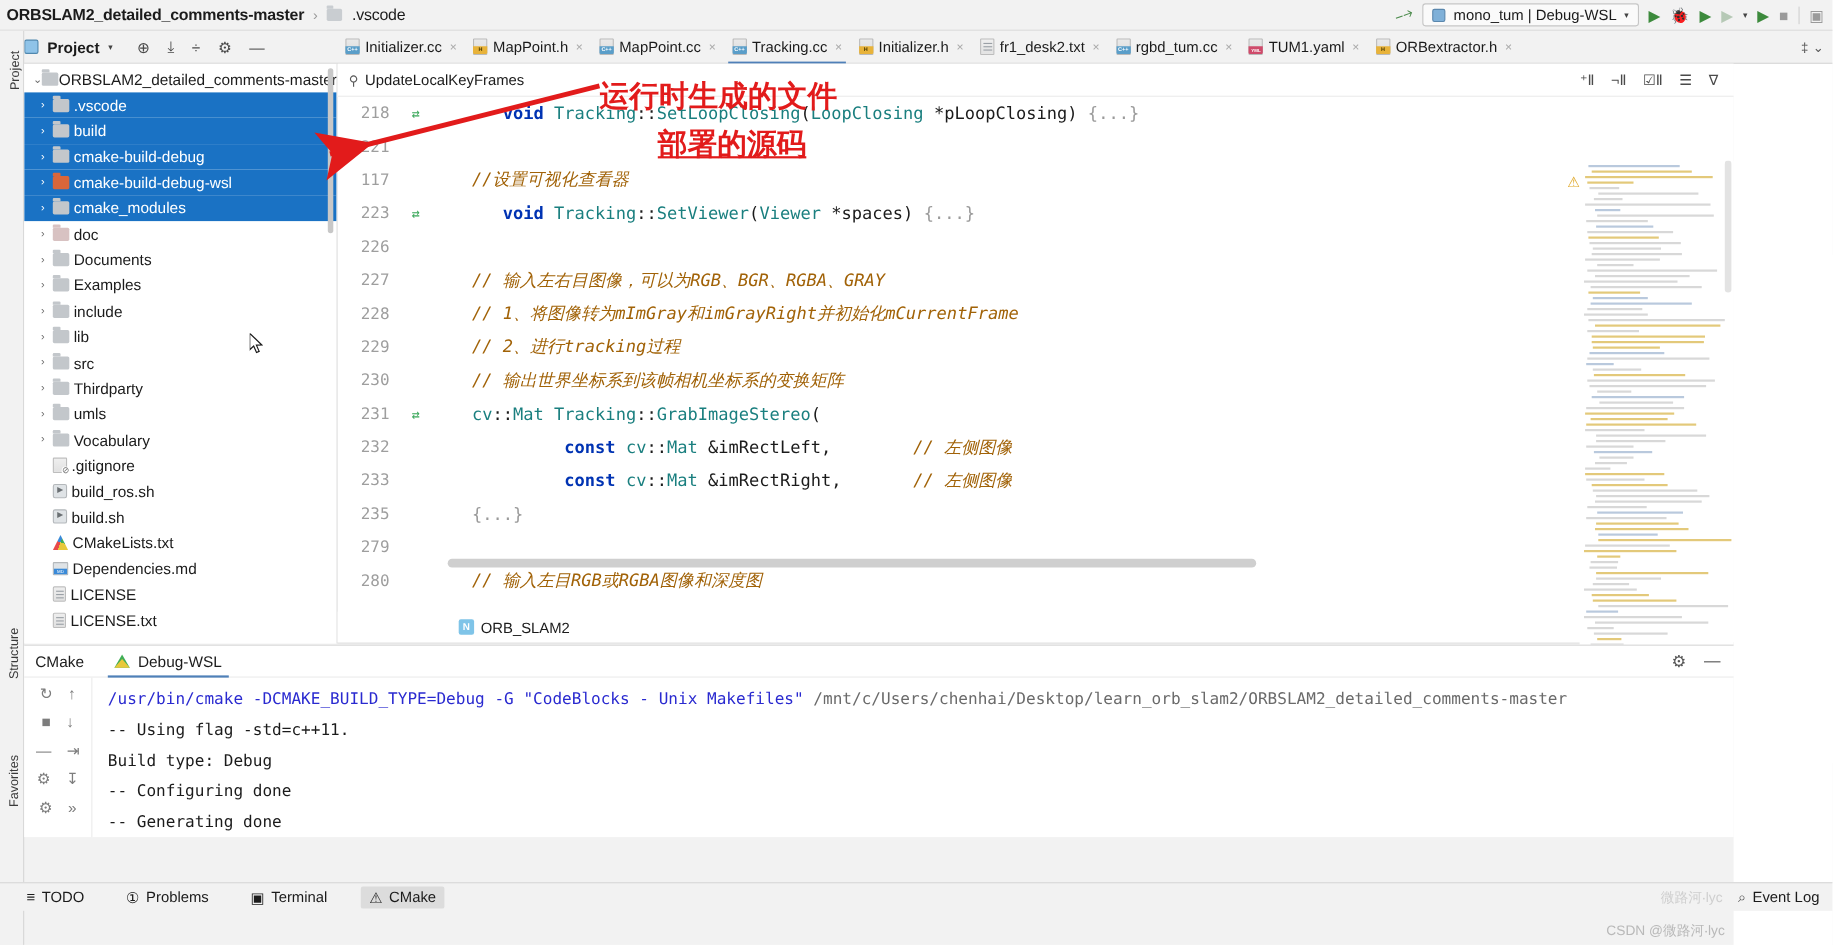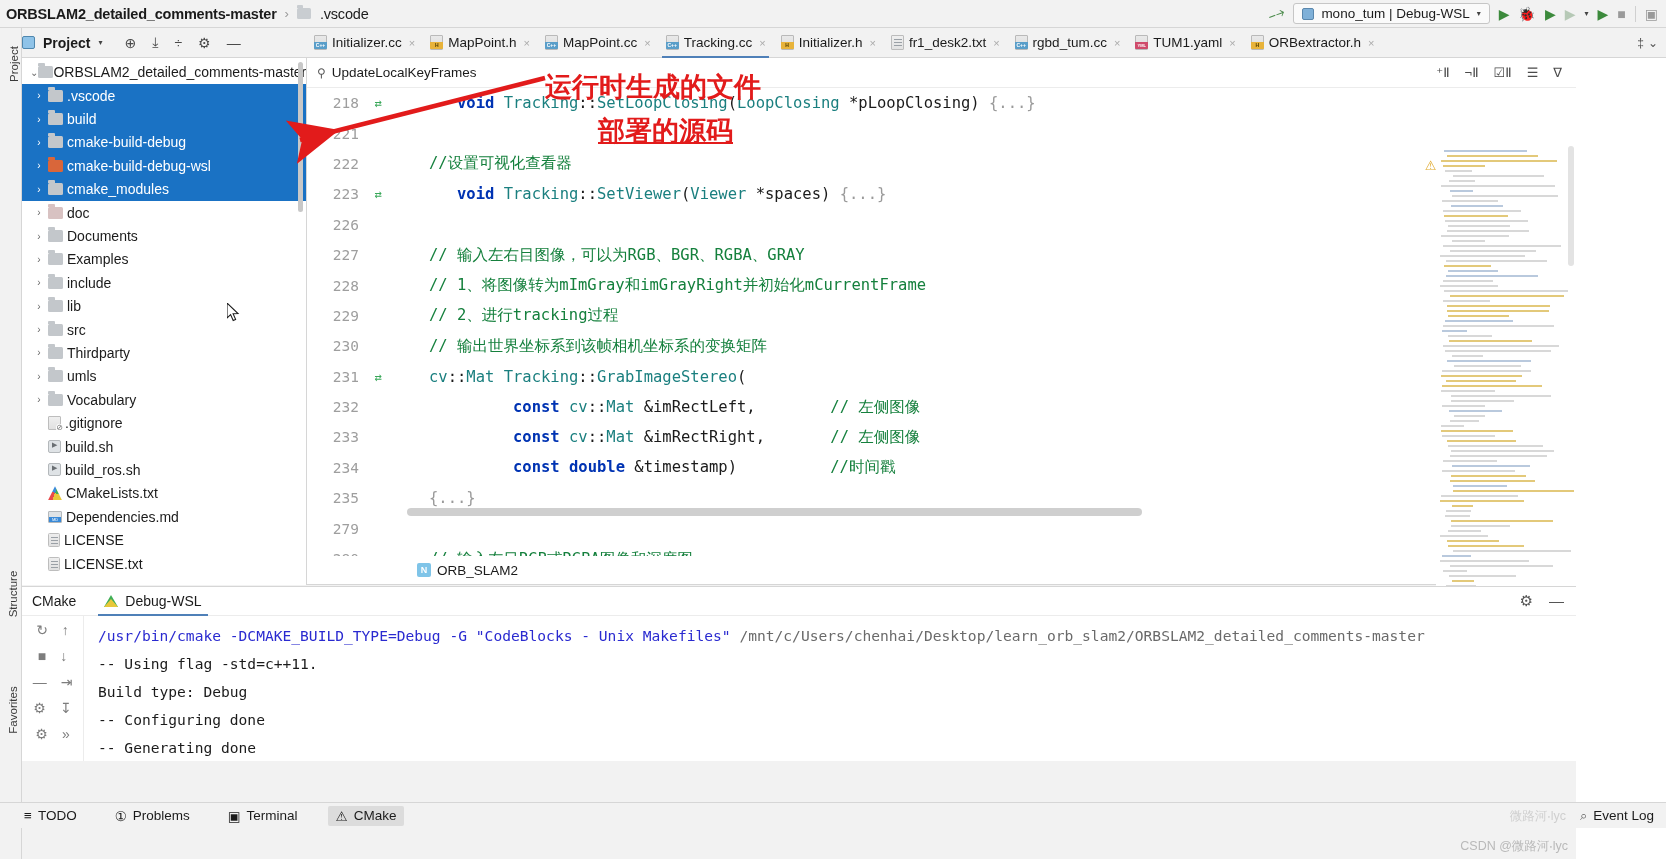--- a/index.html
+++ b/index.html
@@ -118,28 +118,28 @@
 
   
   .editor{position:absolute;left:307px;top:58px;right:0;height:527px;background:#fff;border-bottom:1px solid #d6d6d6;}
   .ed-toolbar{height:30px;display:flex;align-items:center;gap:0;border-bottom:1px solid #ececec;background:#fff;}
   .bcrumb{display:flex;align-items:center;gap:6px;padding-left:10px;font-size:13.5px;color:#1b1b1b;}
   .mag{color:#5a5a5a;font-size:12px;}
   .ed-tools-right{margin-left:auto;display:flex;align-items:center;gap:15px;padding-right:14px;color:#4a4a4a;font-size:13px;}
 
   .code{position:relative;height:468px;overflow:hidden;font-family:"DejaVu Sans Mono","Liberation Mono",monospace;}
   .ln{position:relative;height:30.4px;display:flex;align-items:center;font-size:15.5px;white-space:pre;}
-  .gut{width:58px;text-align:right;color:#9e9e9e;font-size:14.5px;flex:none;padding-right:6px;font-family:"DejaVu Sans Mono",monospace;padding-left:16px;}
+  .gut{width:58px;text-align:center;color:#9e9e9e;font-size:14.5px;flex:none;padding-right:6px;font-family:"DejaVu Sans Mono",monospace;padding-left:16px;}
   .mark{width:26px;flex:none;text-align:center;font-size:12px;color:#3aa85a;}
   .txt{padding-left:10px;}
   .kw{color:#0033b3;font-weight:700;}
   .ty{color:#1a7f7f;}
   .fn{color:#1a7f7f;}
   .pl{color:#1b1b1b;}
-  .cm{color:#15803d;}
+  .cm{color:#a16207;font-style:italic;}
   .fold{color:#9a9a9a;}
   .hscroll{position:absolute;left:100px;top:450px;width:735px;height:8px;background:#cfcfcf;border-radius:4px;}
   .ed-status{position:absolute;left:0;bottom:0;height:28px;width:100%;display:flex;align-items:center;gap:6px;padding-left:110px;font-size:13.5px;color:#1b1b1b;background:#fff;}
   .ns{width:14px;height:14px;background:#7fc4e8;border-radius:2px;color:#fff;font-size:9px;text-align:center;line-height:14px;font-weight:700;}
 
   
   .inspect{position:absolute;right:12px;top:100px;display:flex;align-items:center;gap:7px;font-size:13.5px;color:#333;}
   .warnico{color:#e0a92b;font-size:13px;}
   .warnico.weak{color:#d7d2bb;}
   .okico{color:#3aa85a;font-size:13px;}
@@ -371,26 +371,26 @@
           <span class="nm">Vocabulary</span>
         </div>
         <div class="trow">
           <span class="arrow"></span>
           <span class="ic git"></span>
           <span class="nm">.gitignore</span>
         </div>
         <div class="trow">
           <span class="arrow"></span>
           <span class="ic sh"></span>
-          <span class="nm">build.sh</span>
+          <span class="nm">build_ros.sh</span>
         </div>
         <div class="trow">
           <span class="arrow"></span>
           <span class="ic sh"></span>
-          <span class="nm">build_ros.sh</span>
+          <span class="nm">build.sh</span>
         </div>
         <div class="trow">
           <span class="arrow"></span>
           <span class="ic cmake"></span>
           <span class="nm">CMakeLists.txt</span>
         </div>
         <div class="trow">
           <span class="arrow"></span>
           <span class="ic md"></span>
           <span class="nm">Dependencies.md</span>
@@ -423,31 +423,30 @@
         <span>¬Ⅱ</span>
         <span>☑Ⅱ</span>
         <span>☰</span>
         <span>∇</span>
       </div>
     </div>
 
     <div class="code" id="code">
         <div class="ln"><span class="gut">218</span><span class="mark">⇄</span><span class="txt"><span class="pl">      </span><span class="kw">void </span><span class="ty">Tracking</span><span class="pl">::</span><span class="fn">SetLoopClosing</span><span class="pl">(</span><span class="ty">LoopClosing</span><span class="pl"> *pLoopClosing) </span><span class="fold">{...}</span></span></div>
         <div class="ln"><span class="gut">221</span><span class="mark"></span><span class="txt"></span></div>
-        <div class="ln"><span class="gut">222</span><span class="mark"></span><span class="txt"><span class="cm">   //设置可视化查看器</span></span></div>
+        <div class="ln"><span class="gut">117</span><span class="mark"></span><span class="txt"><span class="cm">   //设置可视化查看器</span></span></div>
         <div class="ln"><span class="gut">223</span><span class="mark">⇄</span><span class="txt"><span class="pl">      </span><span class="kw">void </span><span class="ty">Tracking</span><span class="pl">::</span><span class="fn">SetViewer</span><span class="pl">(</span><span class="ty">Viewer</span><span class="pl"> *spaces) </span><span class="fold">{...}</span></span></div>
         <div class="ln"><span class="gut">226</span><span class="mark"></span><span class="txt"></span></div>
         <div class="ln"><span class="gut">227</span><span class="mark"></span><span class="txt"><span class="cm">   // 输入左右目图像，可以为RGB、BGR、RGBA、GRAY</span></span></div>
         <div class="ln"><span class="gut">228</span><span class="mark"></span><span class="txt"><span class="cm">   // 1、将图像转为mImGray和imGrayRight并初始化mCurrentFrame</span></span></div>
         <div class="ln"><span class="gut">229</span><span class="mark"></span><span class="txt"><span class="cm">   // 2、进行tracking过程</span></span></div>
         <div class="ln"><span class="gut">230</span><span class="mark"></span><span class="txt"><span class="cm">   // 输出世界坐标系到该帧相机坐标系的变换矩阵</span></span></div>
         <div class="ln"><span class="gut">231</span><span class="mark">⇄</span><span class="txt"><span class="pl">   </span><span class="ty">cv</span><span class="pl">::</span><span class="ty">Mat </span><span class="ty">Tracking</span><span class="pl">::</span><span class="fn">GrabImageStereo</span><span class="pl">(</span></span></div>
         <div class="ln"><span class="gut">232</span><span class="mark"></span><span class="txt"><span class="pl">            </span><span class="kw">const </span><span class="ty">cv</span><span class="pl">::</span><span class="ty">Mat </span><span class="pl">&amp;imRectLeft,</span><span class="cm">        // 左侧图像</span></span></div>
         <div class="ln"><span class="gut">233</span><span class="mark"></span><span class="txt"><span class="pl">            </span><span class="kw">const </span><span class="ty">cv</span><span class="pl">::</span><span class="ty">Mat </span><span class="pl">&amp;imRectRight,</span><span class="cm">       // 左侧图像</span></span></div>
-        <div class="ln"><span class="gut">234</span><span class="mark"></span><span class="txt"><span class="pl">            </span><span class="kw">const </span><span class="kw">double </span><span class="pl">&amp;timestamp)</span><span class="cm">          //时间戳</span></span></div>
         <div class="ln"><span class="gut">235</span><span class="mark"></span><span class="txt"><span class="fold">   {...}</span></span></div>
         <div class="ln"><span class="gut">279</span><span class="mark"></span><span class="txt"></span></div>
         <div class="ln"><span class="gut">280</span><span class="mark"></span><span class="txt"><span class="cm">   // 输入左目RGB或RGBA图像和深度图</span></span></div>
       </div>
     <div class="hscroll"></div>
 
     <div class="ed-status">
       <span class="ns">N</span>
       <span>ORB_SLAM2</span>
     </div>

